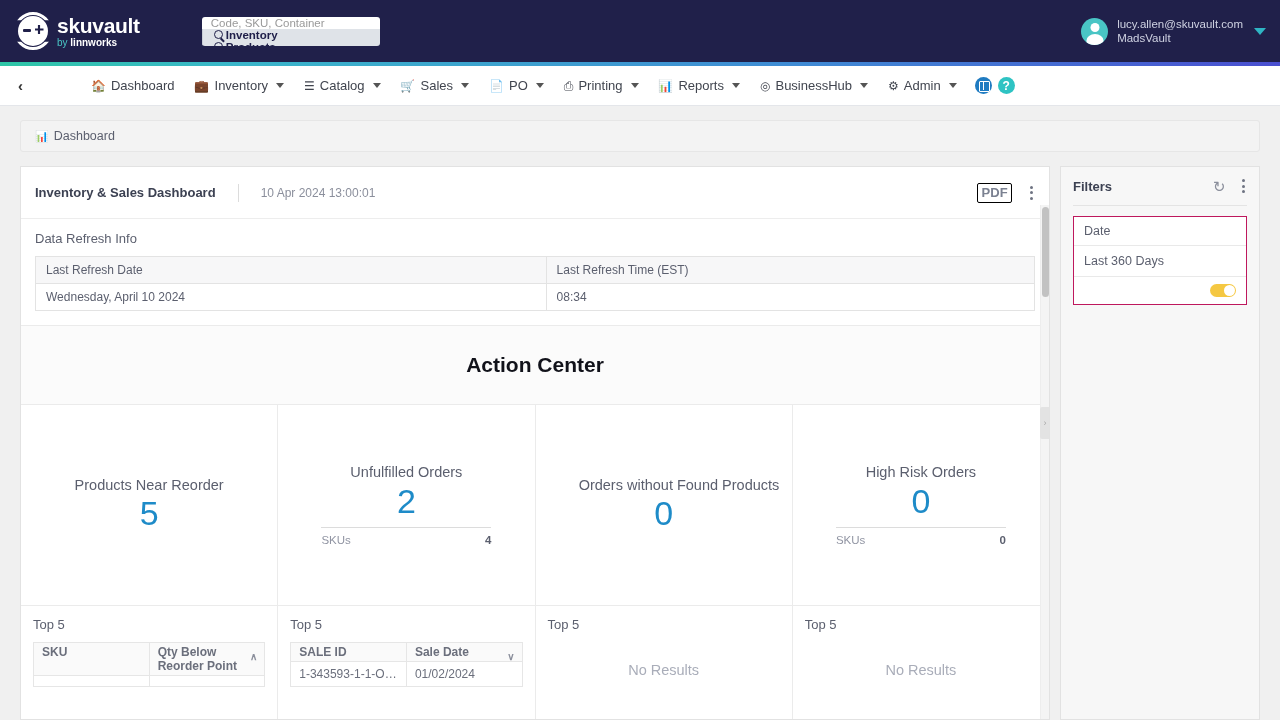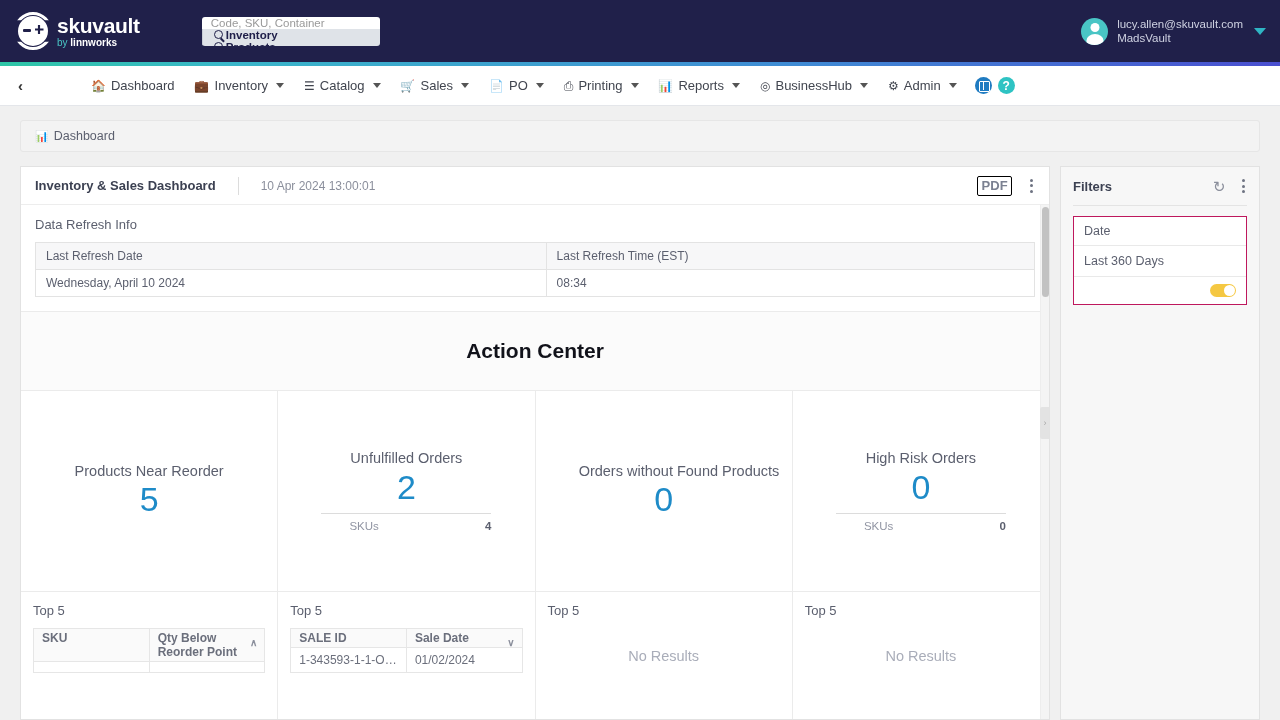--- a/index.html
+++ b/index.html
@@ -156,21 +156,21 @@
   #bc-icon { font-size: 11px; color: #4a4e5c; letter-spacing: -1px; }
 
   #dash-wrap { display: flex; margin-top: 14px; height: 554px; }
 
   
   #dash-main {
     flex: 1; background: #ffffff; border: 1px solid #e2e2e2;
     position: relative; overflow: hidden;
   }
   #dash-head {
-    height: 38px; display: flex; align-items: center;
+    height: 52px; display: flex; align-items: center;
     padding: 0 14px; border-bottom: 1px solid #ededed; gap: 0;
   }
   #dash-title { font-size: 13px; font-weight: bold; color: #3c4152; }
   .vdiv { width: 1px; height: 18px; background: #dcdcdc; margin: 0 22px; }
   #dash-timestamp { font-size: 12px; color: #8b8f9c; }
   #dash-head-actions { margin-left: auto; display: flex; align-items: center; gap: 16px; }
   #pdf-btn {
     border: 1px solid #000000; border-radius: 2px; font-size: 13px;
     font-weight: bold; color: #7b8191; padding: 1.5px 3px; cursor: pointer;
     letter-spacing: 0.2px;
@@ -208,21 +208,21 @@
     line-height: 1.2; white-space: nowrap;
   }
   .kpi-value {
     font-size: 34px; color: #1e8bc8; text-align: center;
     line-height: 1.15; font-weight: normal;
   }
   .kpi-sub {
     border-top: 1px solid #dcdcdc; margin-top: 6px; padding-top: 6px;
     display: flex; justify-content: space-between; font-size: 11.5px;
   }
-  .kpi-sub-label { color: #9195a3; margin-left: 28px; }
+  .kpi-sub-label { color: #9195a3; }
   .kpi-sub-val { color: #5b5f6e; font-weight: bold; }
 
   #top5-row { display: flex; height: 140px; border-top: 1px solid #ebebeb; }
   .t5-cell {
     flex: 1; border-right: 1px solid #ebebeb; padding: 11px 12px 0 12px;
     overflow: hidden;
   }
   .t5-cell:last-child { border-right: none; }
   .t5-title { font-size: 13px; color: #5b5f6e; margin-bottom: 10px; }
   .t5-table { width: 100%; border-collapse: collapse; table-layout: fixed; }

